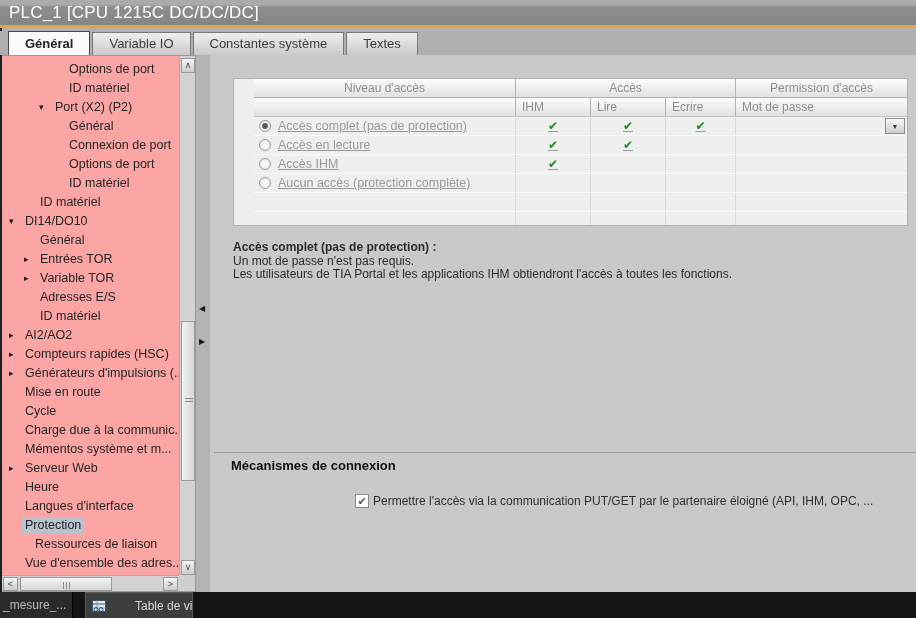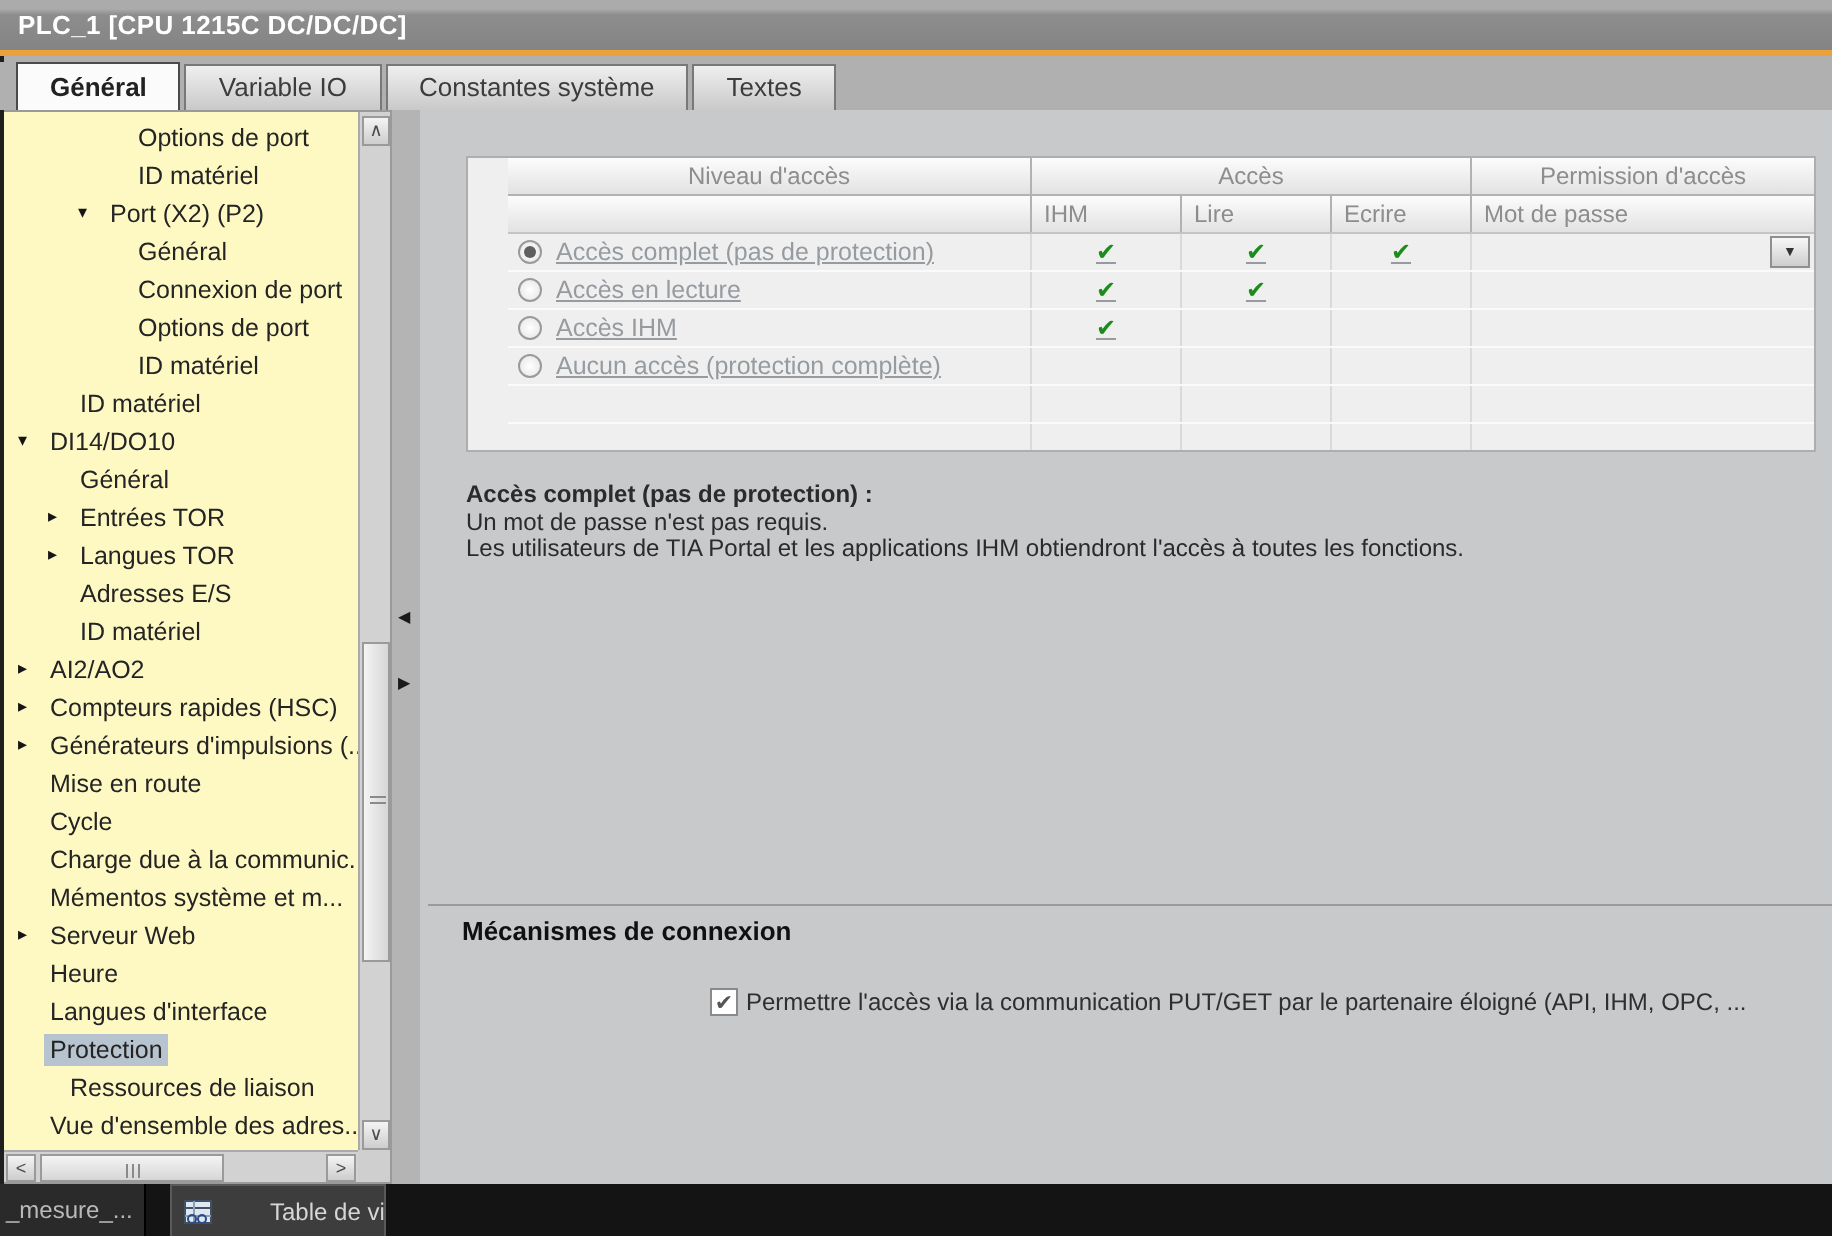--- a/index.html
+++ b/index.html
@@ -4,31 +4,31 @@
 <style>
   * { margin:0; padding:0; box-sizing:border-box; }
   html,body { width:916px; height:618px; overflow:hidden; }
   body { position:relative; font-family:"Liberation Sans","DejaVu Sans",sans-serif; background:#b0b0b0; }
 
   
   #left-border{position:absolute;left:0;top:0;width:2px;height:592px;background:#1f1f1f;}
   #titlebar{position:absolute;left:0;top:0;width:916px;height:28px;
     background:linear-gradient(#ababab 0%,#ababab 18%,#8d8d8d 30%,#848484 100%);
     border-bottom:3px solid #e9a23c;display:flex;align-items:center;}
-  #titlebar .ttl{color:#ffffff;font-weight:bold;font-size:13px;padding-left:9px;letter-spacing:.2px;text-align:right;}
+  #titlebar .ttl{color:#ffffff;font-weight:normal;font-size:17px;padding-left:9px;letter-spacing:.2px;text-align:right;}
 
   
   #tabrow{position:absolute;left:0;top:31px;width:916px;height:24px;background:#b0b0b0;display:flex;align-items:flex-end;padding-left:8px;}
   .tab{height:23px;line-height:22px;padding:0 16px;font-size:13px;color:#3c3c3c;
     background:linear-gradient(#efefef,#c9c9c9);border:1px solid #787878;border-bottom:none;
     margin-right:2px;white-space:nowrap;}
   .tab.active{background:#fbfbfb;font-weight:bold;color:#222;border-color:#4a4a4a;height:24px;line-height:23px;}
 
   
-  #tree-panel{position:absolute;left:2px;top:55px;width:194px;height:537px;background:#fef9c3;border:1px solid #9a9a9a;border-left:none;}
+  #tree-panel{position:absolute;left:2px;top:55px;width:194px;height:537px;background:#fca5a5;border:1px solid #9a9a9a;border-left:none;}
   #tree-list{position:absolute;left:0;top:3px;width:177px;height:517px;overflow:hidden;}
   .tree-item{height:19px;display:flex;align-items:center;font-size:12.5px;color:#242424;white-space:nowrap;}
   .tree-item .arr{width:13px;font-size:9px;color:#151515;flex:0 0 13px;}
   .tree-item .lbl{padding:1px 3px;}
   .tree-item.selected .lbl{background:#b7c3ce;}
 
   
   .sb-btn{position:absolute;background:linear-gradient(#f4f4f4,#cdcdcd);border:1px solid #9a9a9a;
     color:#4a4a4a;display:flex;align-items:center;justify-content:center;font-size:9px;line-height:1;}
   #v-scroll{position:absolute;right:0;top:0;width:16px;height:521px;background:#d2d2d2;border-left:1px solid #aaa;}
@@ -137,21 +137,21 @@
       </div>
       <div class="tree-item" style="padding-left: 35px;">
         <span class="lbl">Général</span>
       </div>
       <div class="tree-item" style="padding-left: 22px;">
         <span class="arr">▸</span>
         <span class="lbl">Entrées TOR</span>
       </div>
       <div class="tree-item" style="padding-left: 22px;">
         <span class="arr">▸</span>
-        <span class="lbl">Langues TOR</span>
+        <span class="lbl">Variable TOR</span>
       </div>
       <div class="tree-item" style="padding-left: 35px;">
         <span class="lbl">Adresses E/S</span>
       </div>
       <div class="tree-item" style="padding-left: 35px;">
         <span class="lbl">ID matériel</span>
       </div>
       <div class="tree-item" style="padding-left: 7px;">
         <span class="arr">▸</span>
         <span class="lbl">AI2/AO2</span>

